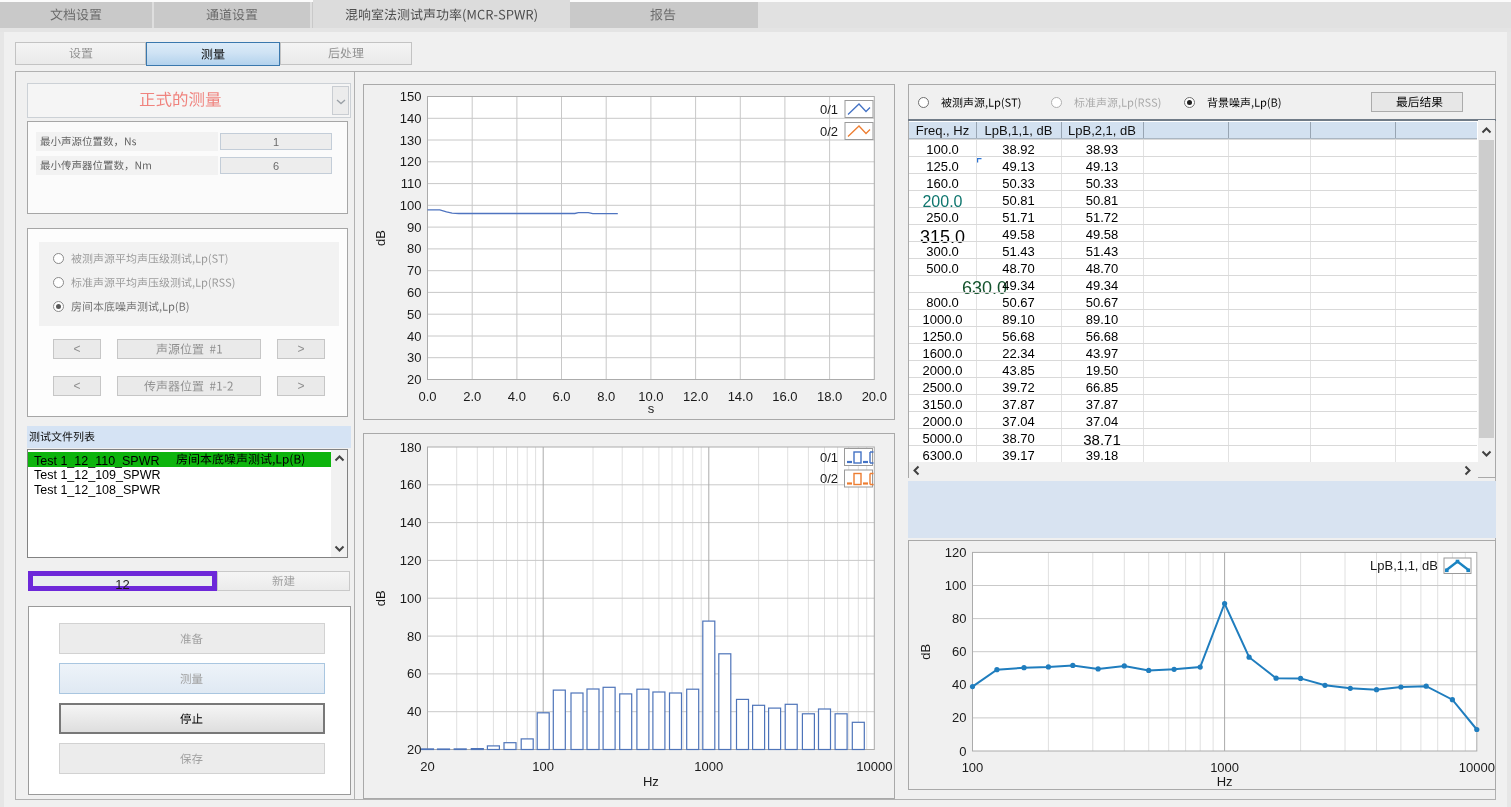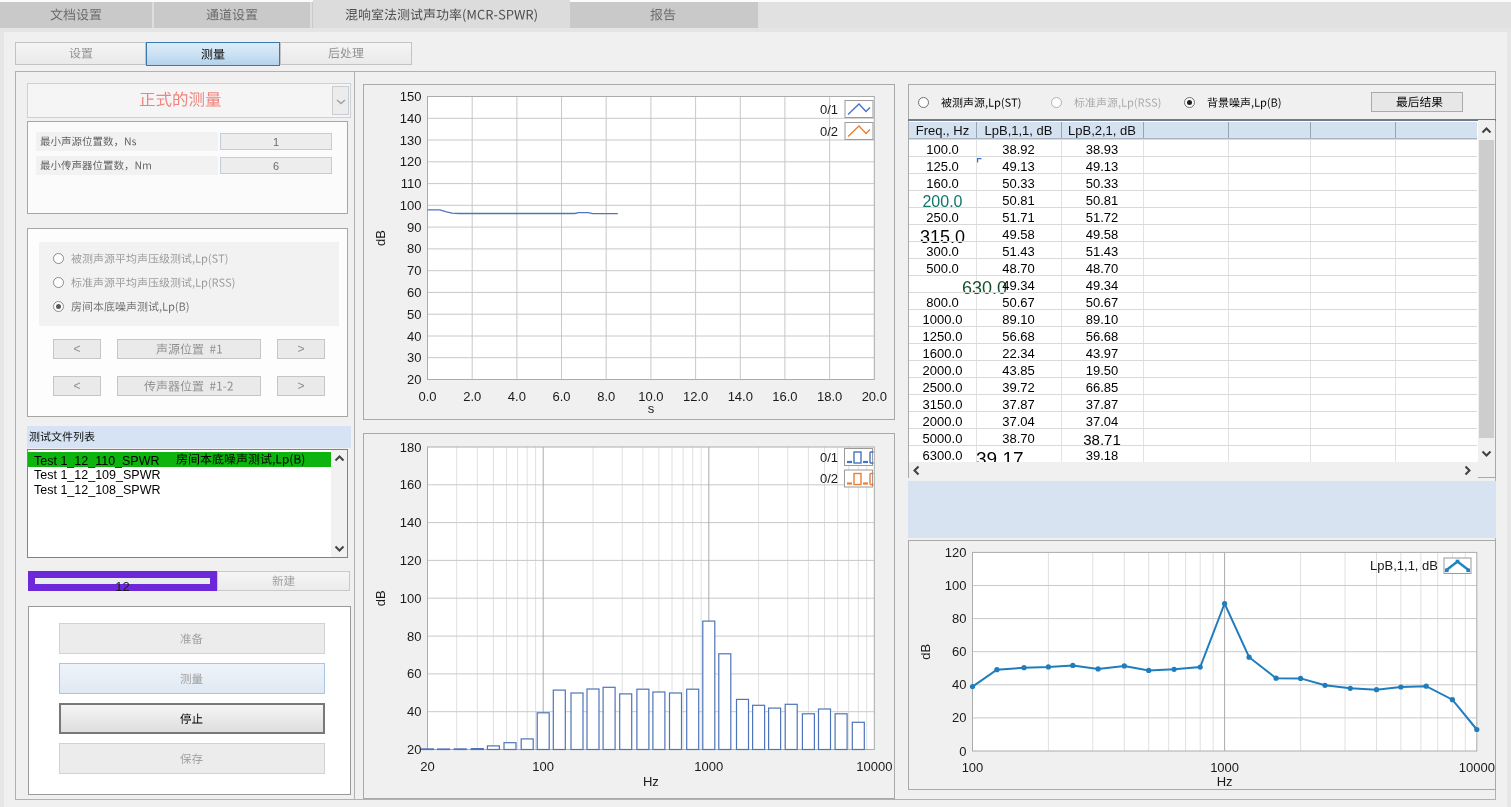--- a/index.html
+++ b/index.html
@@ -99,21 +99,21 @@
   </svg>
 <div class="lat" style="left:34px;top:469px;font-size:12.5px;color:#000">Test 1_12_109_SPWR</div>
 <div class="lat" style="left:34px;top:483.5px;font-size:12.5px;color:#000">Test 1_12_108_SPWR</div>
 <div style="position:absolute;left:331px;top:450px;width:16px;height:107px;background:#f1f1f1"></div>
 <svg style="position:absolute;left:334px;top:455px" width="11" height="7">
     <path d="M1.5 5.5 L5.5 1.5 L9.5 5.5" stroke="#444" stroke-width="2" fill="none"></path>
   </svg>
 <svg style="position:absolute;left:334px;top:545px" width="11" height="7">
     <path d="M1.5 1.5 L5.5 5.5 L9.5 1.5" stroke="#444" stroke-width="2" fill="none"></path>
   </svg>
-<div style="position:absolute;left:28px;top:571px;width:189px;height:20px;background:#e9edf0;border:7px solid #6d28d9;color:#1a1a1a;font-size:13px;text-align:center;line-height:18px">12</div>
+<div style="position:absolute;left:28px;top:571px;width:189px;height:20px;background:#e9edf0;border:5px solid #6d28d9;color:#1a1a1a;font-size:13px;text-align:center;line-height:18px">12</div>
 <div style="position:absolute;left:217px;top:571px;width:133px;height:20px;background:linear-gradient(#f5f5f5,#ebebeb);border:1px solid #c9c9c9"></div>
 <svg style="position:absolute;left:271.5px;top:575.2px;overflow:visible" width="23.0" height="12.7">
     <path d="M4.1 7.7C4.5 8.2 4.9 9 5.1 9.5L5.7 9.2C5.5 8.7 5.1 7.9 4.7 7.4ZM1.6 7.4C1.3 8.1 0.9 8.8 0.5 9.3C0.6 9.4 0.9 9.7 1.1 9.8C1.5 9.2 2 8.4 2.3 7.6ZM6.4 1.6V5.5C6.4 7 6.3 9 5.3 10.4C5.5 10.5 5.8 10.8 6 10.9C7 9.4 7.2 7.2 7.2 5.5V5.2H8.9V11H9.8V5.2H11V4.3H7.2V2.1C8.4 2 9.7 1.7 10.7 1.3L10 0.7C9.1 1 7.6 1.4 6.4 1.6ZM2.5 0.6C2.6 0.9 2.8 1.3 3 1.7H0.7V2.4H5.8V1.7H3.9C3.7 1.3 3.5 0.8 3.2 0.4ZM4.3 2.4C4.2 3 3.9 3.8 3.7 4.3H0.5V5H2.9V6.2H0.6V7H2.9V9.9C2.9 10 2.9 10.1 2.7 10.1C2.6 10.1 2.3 10.1 1.9 10.1C2 10.3 2.1 10.6 2.1 10.8C2.7 10.8 3.1 10.8 3.3 10.7C3.6 10.5 3.7 10.3 3.7 9.9V7H5.8V6.2H3.7V5H6V4.3H4.5C4.7 3.8 4.9 3.2 5.1 2.6ZM1.4 2.6C1.7 3.2 1.9 3.8 1.9 4.3L2.6 4.1C2.6 3.6 2.4 3 2.2 2.5Z M16 1.4V2.1H18.2V3H15.3V3.7H18.2V4.6H16V5.3H18.2V6.2H15.9V6.8H18.2V7.7H15.4V8.4H18.2V9.6H19V8.4H22.3V7.7H19V6.8H21.8V6.2H19V5.3H21.6V3.7H22.4V3H21.6V1.4H19V0.5H18.2V1.4ZM19 3.7H20.8V4.6H19ZM19 3V2.1H20.8V3ZM12.6 5.6C12.6 5.5 12.9 5.3 13.1 5.2H14.5C14.3 6.3 14.1 7.1 13.8 7.9C13.5 7.4 13.2 6.9 13 6.2L12.4 6.4C12.7 7.3 13 8.1 13.4 8.7C13 9.4 12.5 10 11.9 10.5C12.1 10.6 12.4 10.9 12.6 11C13.1 10.6 13.6 10 14 9.3C15.2 10.5 16.9 10.8 19 10.8H22.2C22.3 10.5 22.4 10.1 22.6 10C22 10 19.5 10 19 10C17.1 10 15.5 9.7 14.4 8.6C14.8 7.5 15.2 6.2 15.3 4.6L14.9 4.5L14.7 4.5H13.7C14.3 3.6 14.9 2.5 15.4 1.4L14.8 1L14.6 1.2H12.2V1.9H14.2C13.8 3 13.2 3.9 13 4.2C12.8 4.6 12.5 4.9 12.3 4.9C12.4 5.1 12.5 5.4 12.6 5.6Z" fill="#9e9e9e"></path>
   </svg>
 <div style="position:absolute;left:28px;top:606px;width:323px;height:189px;background:#ffffff;border:1px solid #9a9a9a"></div>
 <div style="position:absolute;left:58.5px;width:266px;height:31px;top:623px;background:#ececec;border:1px solid #d2d2d2"></div>
 <svg style="position:absolute;left:180.0px;top:632.7px;overflow:visible" width="23.0" height="12.7">
     <path d="M0.6 1.3C1.1 2.1 1.8 3.2 2.1 3.9L2.9 3.5C2.6 2.8 1.9 1.8 1.3 1ZM0.6 10.1 1.4 10.5C2 9.4 2.6 7.9 3.1 6.6L2.3 6.2C1.8 7.6 1.1 9.2 0.6 10.1ZM5 5.6H7.4V7.1H5ZM5 4.8V3.3H7.4V4.8ZM7 0.9C7.3 1.4 7.7 2.1 7.8 2.5H5.2C5.5 2 5.7 1.4 5.9 0.8L5.1 0.6C4.5 2.3 3.6 4 2.4 5.1C2.6 5.3 2.9 5.6 3.1 5.7C3.5 5.3 3.8 4.9 4.2 4.3V11H5V10.2H11V9.4H8.3V7.9H10.5V7.1H8.3V5.6H10.5V4.8H8.3V3.3H10.7V2.5H7.9L8.6 2.2C8.4 1.7 8.1 1 7.7 0.5ZM5 7.9H7.4V9.4H5Z M19.4 2.2C18.8 2.8 18.1 3.3 17.2 3.7C16.4 3.3 15.8 2.9 15.3 2.3L15.4 2.2ZM15.7 0.4C15.2 1.4 14 2.6 12.4 3.4C12.6 3.5 12.8 3.8 13 4C13.6 3.7 14.2 3.3 14.7 2.9C15.1 3.4 15.7 3.8 16.3 4.2C14.9 4.7 13.3 5.1 11.8 5.3C12 5.5 12.2 5.9 12.2 6.2C13.9 5.9 15.7 5.4 17.2 4.6C18.7 5.3 20.4 5.8 22.1 6C22.3 5.8 22.5 5.4 22.7 5.2C21.1 5 19.5 4.7 18.1 4.2C19.2 3.5 20.2 2.7 20.8 1.8L20.2 1.4L20.1 1.4H16.1C16.3 1.2 16.5 0.9 16.7 0.6ZM14.4 8.6H16.8V9.9H14.4ZM14.4 7.9V6.8H16.8V7.9ZM20.1 8.6V9.9H17.7V8.6ZM20.1 7.9H17.7V6.8H20.1ZM13.5 6V11H14.4V10.7H20.1V11H21V6Z" fill="#a0a0a0"></path>
   </svg>
 <div style="position:absolute;left:58.5px;width:266px;height:31px;top:663px;background:linear-gradient(#eef3f9,#dfe9f3);border:1px solid #a9c6e0"></div>
@@ -382,21 +382,21 @@
 <div style="position:absolute;left:909px;top:411px;width:568px;height:1px;background:#d9d9d9"></div>
 <div class="lat" style="left:909px;top:415px;width:67px;text-align:center;color:#000;font-size:13px">2000.0</div>
 <div class="lat" style="left:976px;top:415px;width:85px;text-align:center;color:#000;font-size:13px">37.04</div>
 <div class="lat" style="left:1061px;top:415px;width:82px;text-align:center;color:#000;font-size:13px">37.04</div>
 <div style="position:absolute;left:909px;top:428px;width:568px;height:1px;background:#d9d9d9"></div>
 <div class="lat" style="left:909px;top:432px;width:67px;text-align:center;color:#000;font-size:13px">5000.0</div>
 <div class="lat" style="left:976px;top:432px;width:85px;text-align:center;color:#000;font-size:13px">38.70</div>
 <div class="lat" style="left:1061px;top:432px;width:82px;text-align:center;color:#000;font-size:15px">38.71</div>
 <div style="position:absolute;left:909px;top:445px;width:568px;height:1px;background:#d9d9d9"></div>
 <div class="lat" style="left:909px;top:449px;width:67px;text-align:center;color:#000;font-size:13px">6300.0</div>
-<div class="lat" style="left:976px;top:449px;width:85px;color:#000;font-size:19px">39.17</div>
+<div class="lat" style="left:976px;top:449px;width:85px;text-align:center;color:#000;font-size:13px">39.17</div>
 <div class="lat" style="left:1061px;top:449px;width:82px;text-align:center;color:#000;font-size:13px">39.18</div>
 <div style="position:absolute;left:909px;top:462px;width:568px;height:1px;background:#d9d9d9"></div>
 <svg style="position:absolute;left:976.5px;top:157.5px" width="6" height="6">
     <path d="M0.5 4.5 V0.5 H4.5" fill="none" stroke="#2e75d4" stroke-width="1.4"></path>
   </svg>
 <div style="position:absolute;left:1478px;top:120px;width:17px;height:342px;background:#f0f0f0"></div>
 <svg style="position:absolute;left:1481px;top:127px" width="11" height="7">
     <path d="M1.5 5.5 L5.5 1.5 L9.5 5.5" stroke="#404040" stroke-width="2" fill="none"></path>
   </svg>
 <svg style="position:absolute;left:1481px;top:450px" width="11" height="7">

